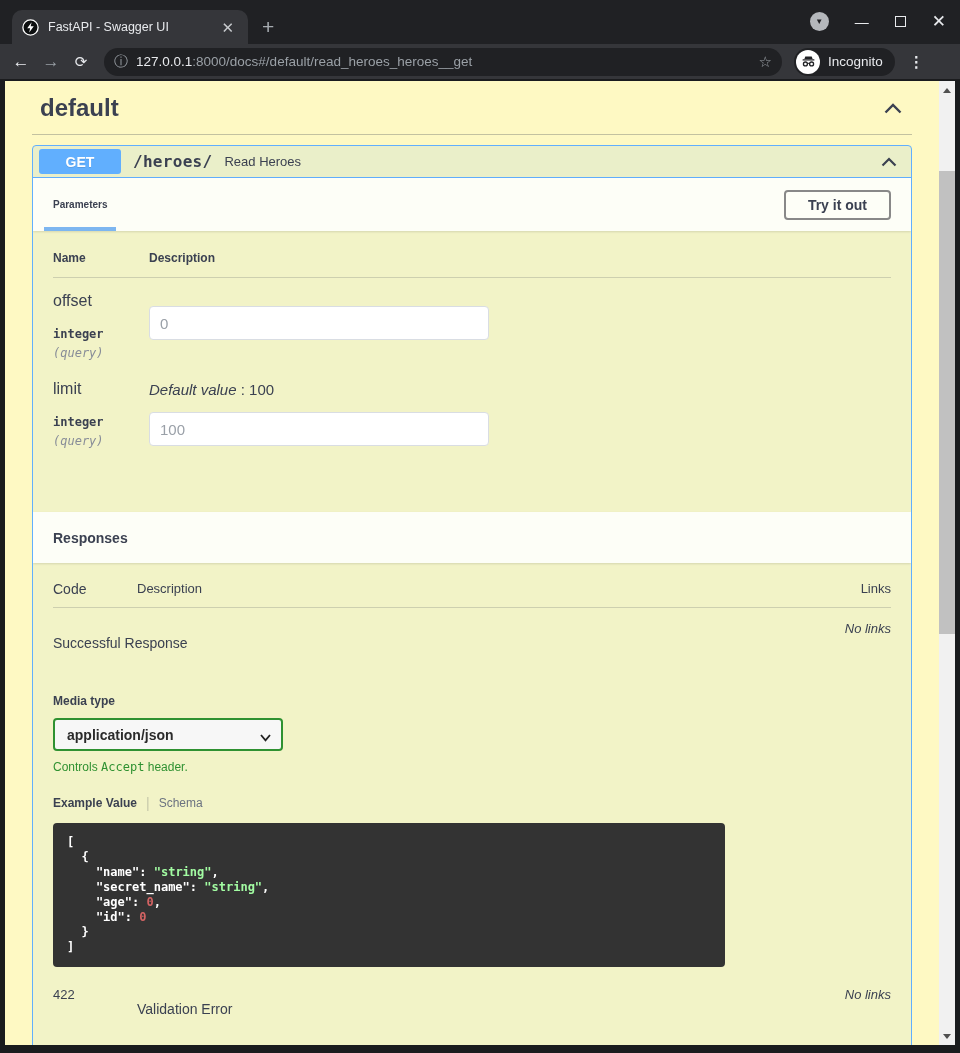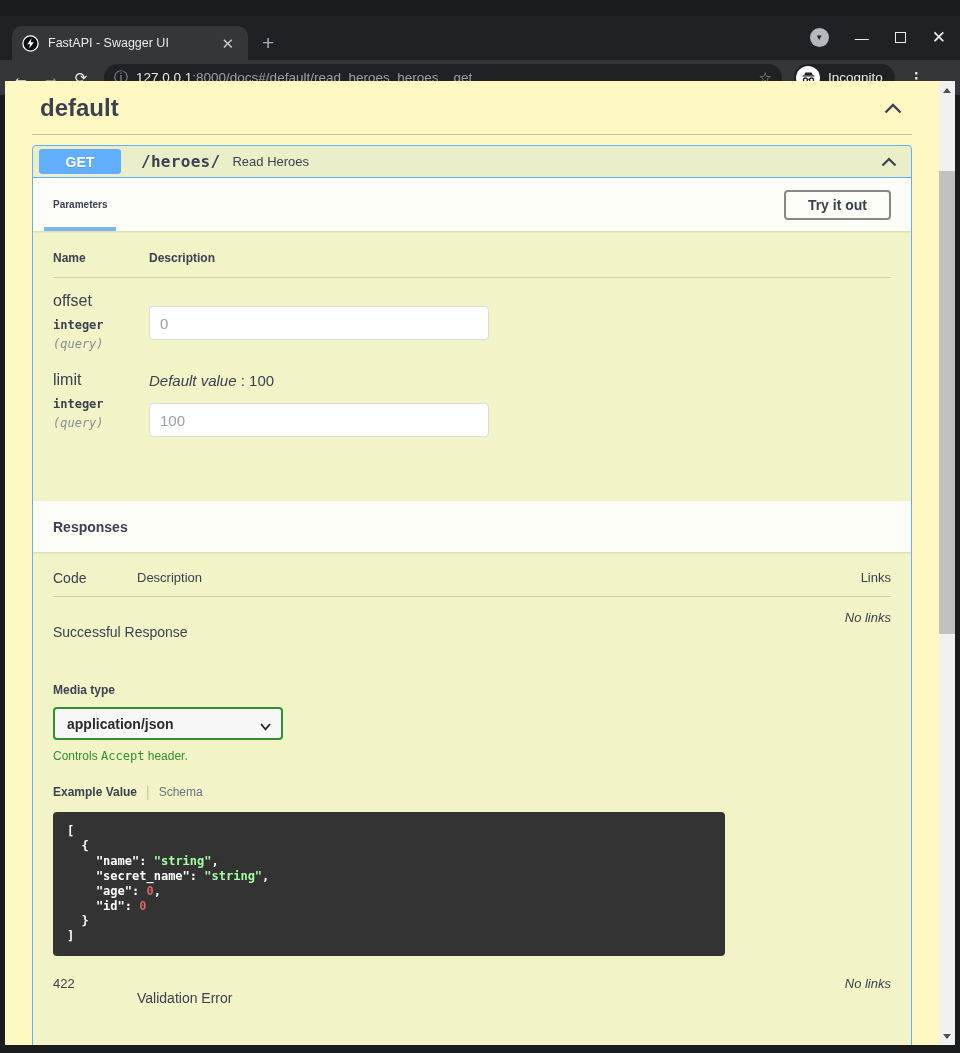--- a/index.html
+++ b/index.html
@@ -9,21 +9,21 @@
     background: #1a1c1e;
     position: relative;
     overflow: hidden;
     color: var(--text, #3b4151);
   }
   .mono { font-family: "DejaVu Sans Mono", "Liberation Mono", monospace; }
 
   
   .tabstrip {
     height: 44px; background: #202124;
-    display: flex; align-items: flex-end; position: relative; margin-top: 16px;
+    display: flex; align-items: flex-end; position: relative;
   }
   .tab {
     margin-left: 12px; width: 236px; height: 34px;
     background: #35363a; border-radius: 10px 10px 0 0;
     display: flex; align-items: center; padding: 0 10px; gap: 9px;
   }
   .favicon { width: 17px; height: 17px; flex: 0 0 auto; }
   .tab-title { color: #e8eaed; font-size: 12.5px; flex: 1; white-space: nowrap; overflow: hidden; }
   .tab-close { color: #c7cacd; font-size: 15px; line-height: 15px; padding: 1px 4px; cursor: default; }
   .newtab { color: #a6abb0; font-size: 21px; font-weight: 300; margin: 0 0 7px 14px; line-height: 20px; }
@@ -76,21 +76,21 @@
   }
   .op-summary {
     display: flex; align-items: center; height: 32px; padding: 0 14px 0 6px;
     border-bottom: 1px solid var(--get, #61affe); background: rgba(97,175,254,.05);
   }
   .method-badge {
     background: var(--get, #61affe); color: #fff; font-weight: 700; font-size: 14px;
     width: 82px; height: 25px; border-radius: 3px; display: flex; align-items: center; justify-content: center;
     text-shadow: 0 1px 0 rgba(0,0,0,.1);
   }
-  .op-path { font-size: 16px; font-weight: 700; margin-left: 20px; letter-spacing: .3px; }
+  .op-path { font-size: 16px; font-weight: 700; margin-left: 12px; letter-spacing: .3px; }
   .op-desc { font-size: 13px; margin-left: 12px; color: var(--text, #3b4151); }
   .op-summary .chev { margin-left: auto; }
 
   .sec-hdr {
     height: 53px; background: rgba(255,255,255,.85);
     box-shadow: 0 1px 2px rgba(0,0,0,.12);
     display: flex; align-items: center; justify-content: space-between; padding: 0 20px;
     position: relative;
   }
   .tab-item { position: relative; height: 100%; display: flex; align-items: center;
@@ -102,21 +102,21 @@
     color: var(--text, #3b4151); font-weight: 700; font-size: 14px;
     padding: 5px 22px; font-family: "Liberation Sans", sans-serif;
   }
 
   .params-body { padding: 20px 20px 58px; }
   .t-hdr { display: flex; font-size: 12px; font-weight: 700; padding-bottom: 12px;
     border-bottom: 1px solid rgba(59,65,81,.2); }
   .col-name { width: 96px; flex: 0 0 auto; }
   .p-row { display: flex; padding: 14px 0 6px; }
   .p-name { font-size: 16px; }
-  .p-type { font-size: 12px; font-weight: 700; margin-top: 8px; }
+  .p-type { font-size: 12px; font-weight: 700; margin-top: 17px; }
   .p-in { font-size: 12px; font-style: italic; color: #888d98; margin-top: 5px; }
   .p-desc { flex: 1; }
   .dflt { font-size: 15px; margin: 1px 0 0; }
   .dflt i { font-style: italic; }
   .p-input {
     display: block; margin-top: 14px; width: 340px; height: 34px;
     border: 1px solid #d9dde3; border-radius: 4px; background: #fff;
     font-size: 15px; padding: 0 10px; color: var(--text,#3b4151);
     font-family: "Liberation Sans", sans-serif;
   }

